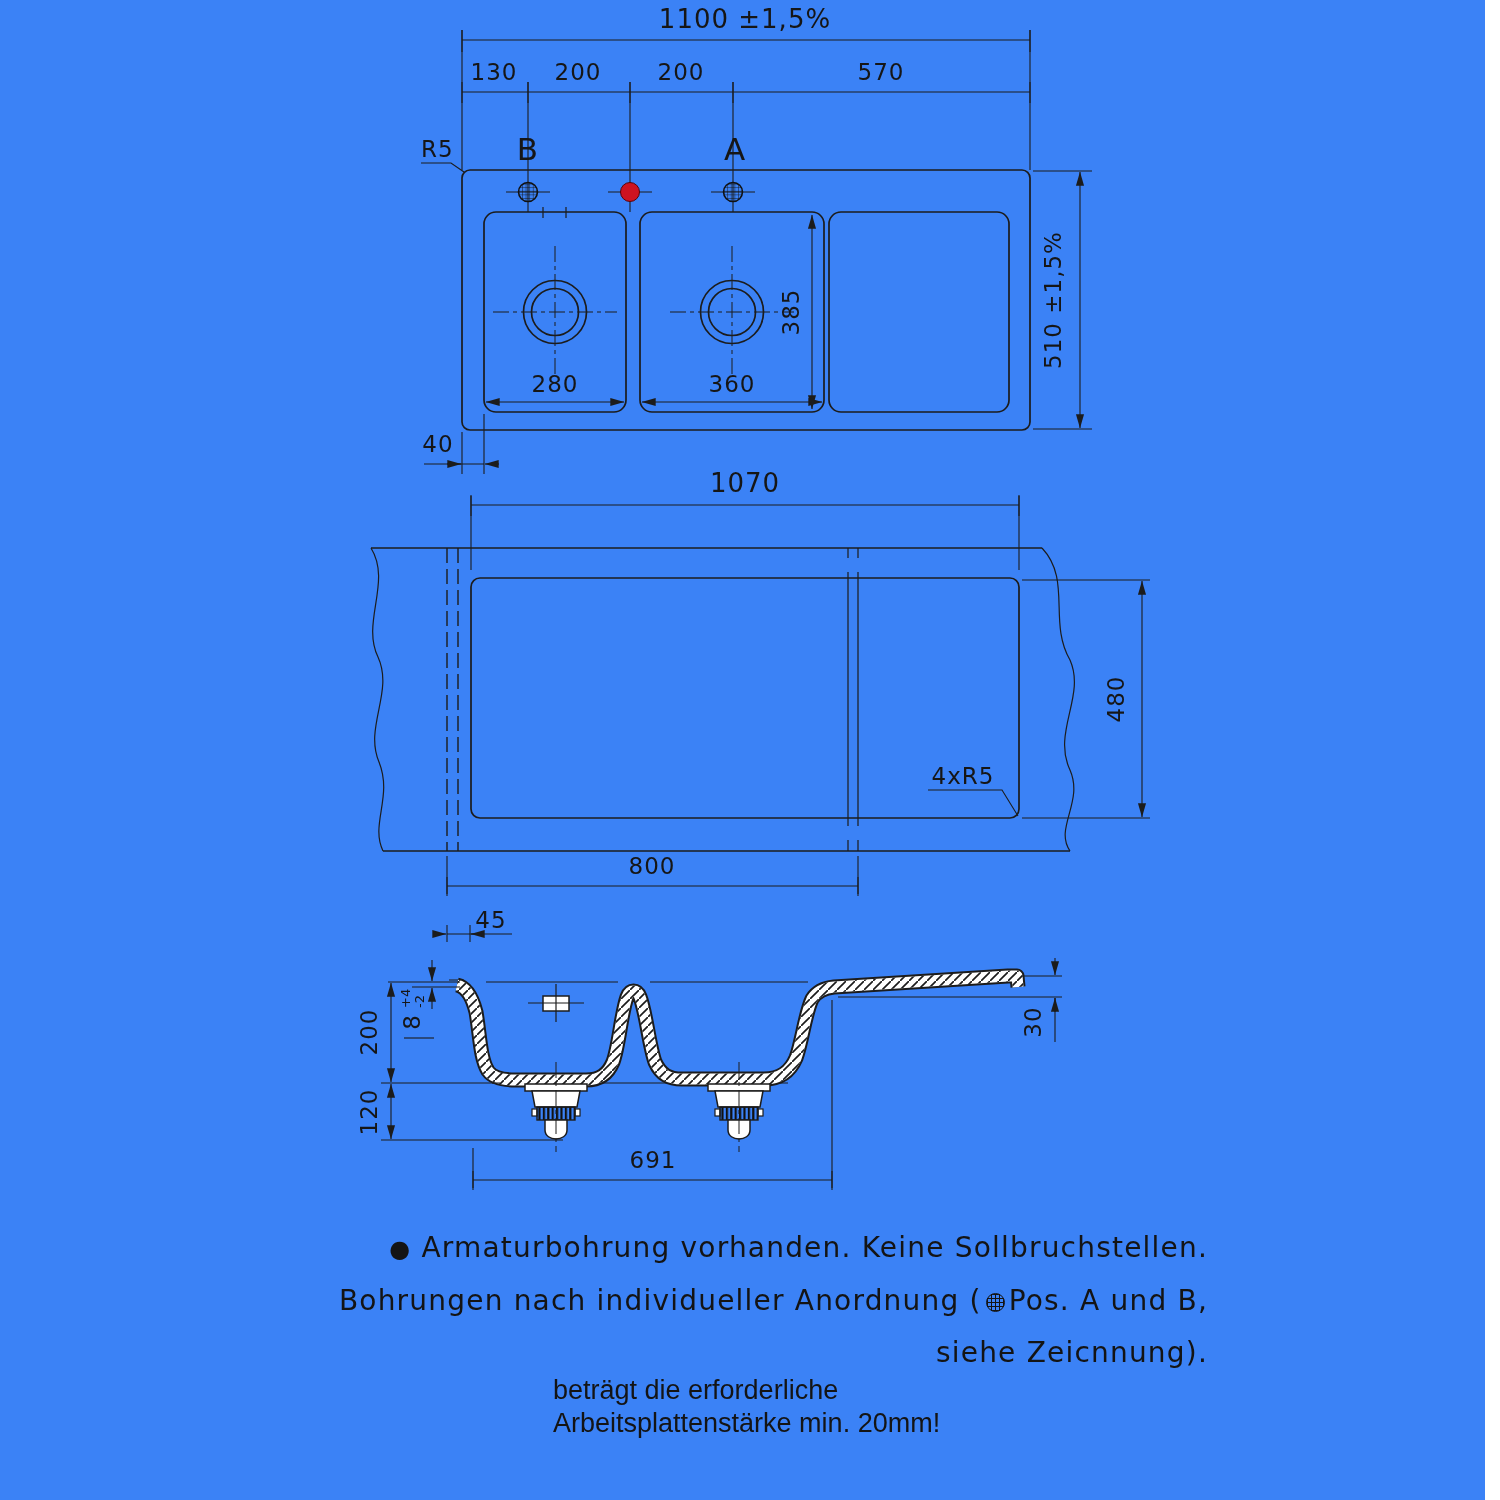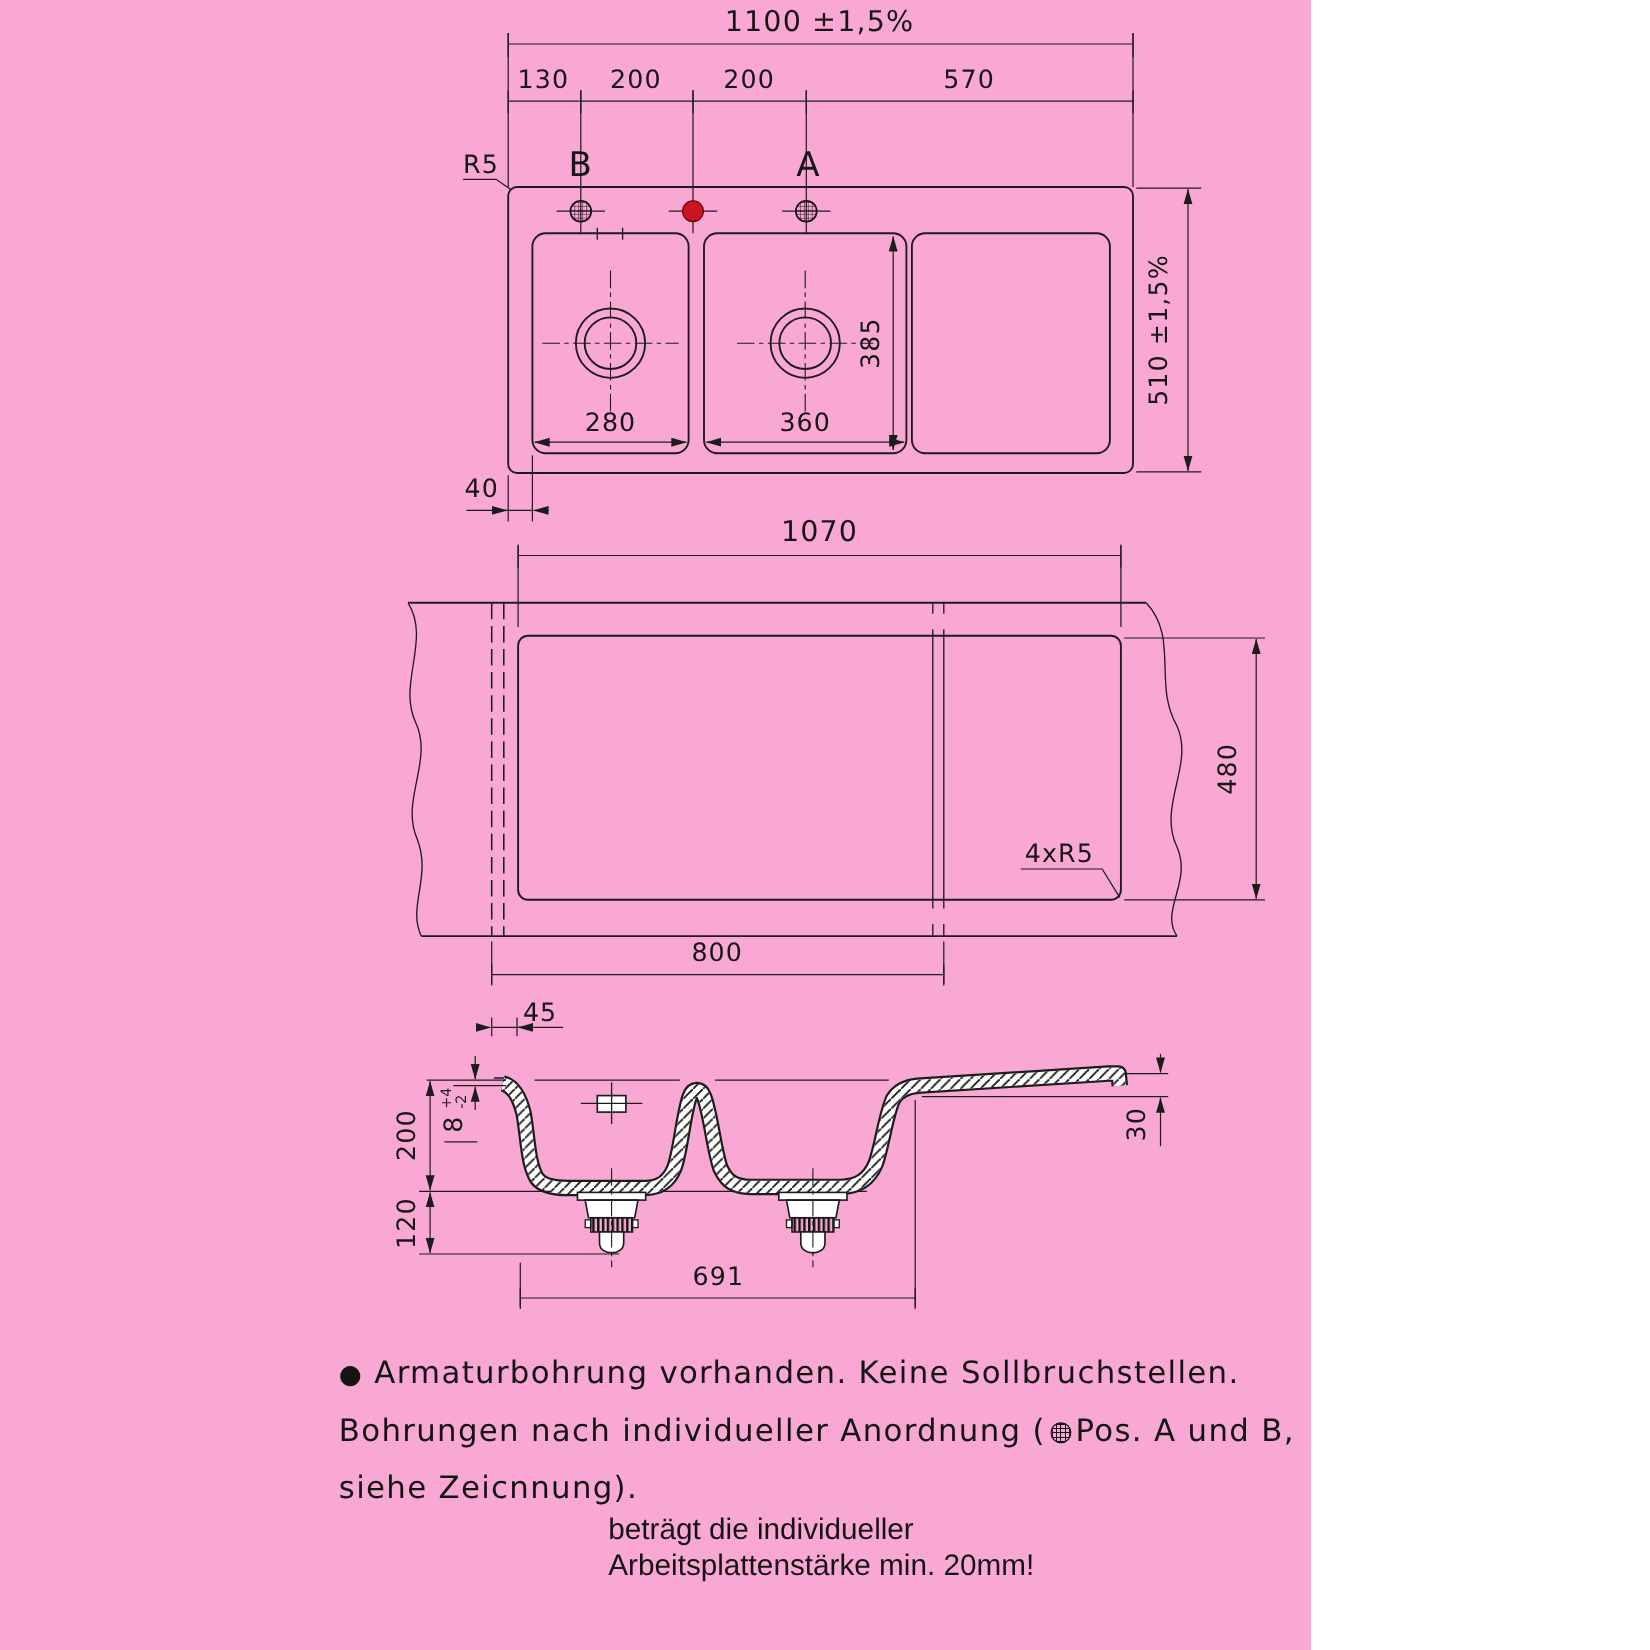--- a/index.html
+++ b/index.html
@@ -1,35 +1,35 @@
 <!DOCTYPE html>
 <html><head>
 <meta charset="utf-8">
 <style>
   html,body{margin:0;padding:0;background:#ffffff;}
-  #stage{position:relative;width:1192px;height:1500px;background:#f9a8d4;overflow:hidden;
+  #stage{position:relative;width:1485px;height:1500px;background:#3b82f6;overflow:hidden;
          font-family:"DejaVu Sans",sans-serif;}
   #drawing{position:absolute;left:0;top:0;}
   .ln{stroke:#1c1c1c;stroke-width:1.7;fill:none;}
   .thin{stroke:#1c1c1c;stroke-width:1.2;fill:none;}
   .dimln{stroke:#1c1c1c;stroke-width:1.1;fill:none;}
   .dash{stroke:#1c1c1c;stroke-width:1.4;fill:none;stroke-dasharray:15 6;}
   .cdash{stroke:#1c1c1c;stroke-width:1;fill:none;stroke-dasharray:16 4 4 4;}
   .arrboth{marker-start:url(#arr);marker-end:url(#arr);}
   .arrend{marker-end:url(#arr);}
   text{fill:#161616;}
   .dim{font-size:23px;letter-spacing:1px;}
   .dimlg{font-size:26px;letter-spacing:1px;}
   .dimsm{font-size:13px;letter-spacing:0;}
   .poslbl{font-size:31px;letter-spacing:1px;}
   .band-outer{stroke:#1c1c1c;stroke-width:15;fill:none;stroke-linejoin:round;}
   .band-inner{stroke:#ffffff;stroke-width:11;fill:none;stroke-linejoin:round;}
   .band-hatch{stroke:url(#hatch45);stroke-width:11;fill:none;stroke-linejoin:round;}
   .notes{position:absolute;color:#141414;}
-  .note-cad{left:308px;top:1222px;width:900px;font-size:28px;letter-spacing:1.2px;line-height:52px;}
+  .note-cad{left:308px;top:1222px;width:900px;font-size:28px;letter-spacing:1.2px;line-height:52px;text-align:right;}
   .note-cad .bullet{font-size:24px;}
   .hatch-dot{display:inline-block;width:17px;height:17px;border-radius:50%;border:1.6px solid #141414;
      vertical-align:-2px;margin:0 4px;
      background:repeating-linear-gradient(0deg,#141414 0 1px,transparent 1px 4px),
                 repeating-linear-gradient(90deg,#141414 0 1px,transparent 1px 4px);}
   .note-warning{left:553px;top:1374px;width:560px;font-family:"Liberation Sans",sans-serif;
      font-size:27px;line-height:33px;letter-spacing:0;}
 </style>
 </head>
 <body>
@@ -289,17 +289,17 @@
   </g>
 </svg>
 
 <div class="notes note-cad">
   <div><span class="bullet">●</span>&nbsp;<span>Armaturbohrung vorhanden. Keine Sollbruchstellen.</span></div>
   <div><span>Bohrungen nach individueller Anordnung (</span><span class="hatch-dot"></span><span>Pos. A und B,</span></div>
   <div><span>siehe Zeicnnung).</span></div>
 </div>
 
 <div class="notes note-warning">
-  <div>beträgt die individueller</div>
+  <div>beträgt die erforderliche</div>
   <div>Arbeitsplattenstärke min. 20mm!</div>
 </div>
 
 </div>
 
 </body></html>

